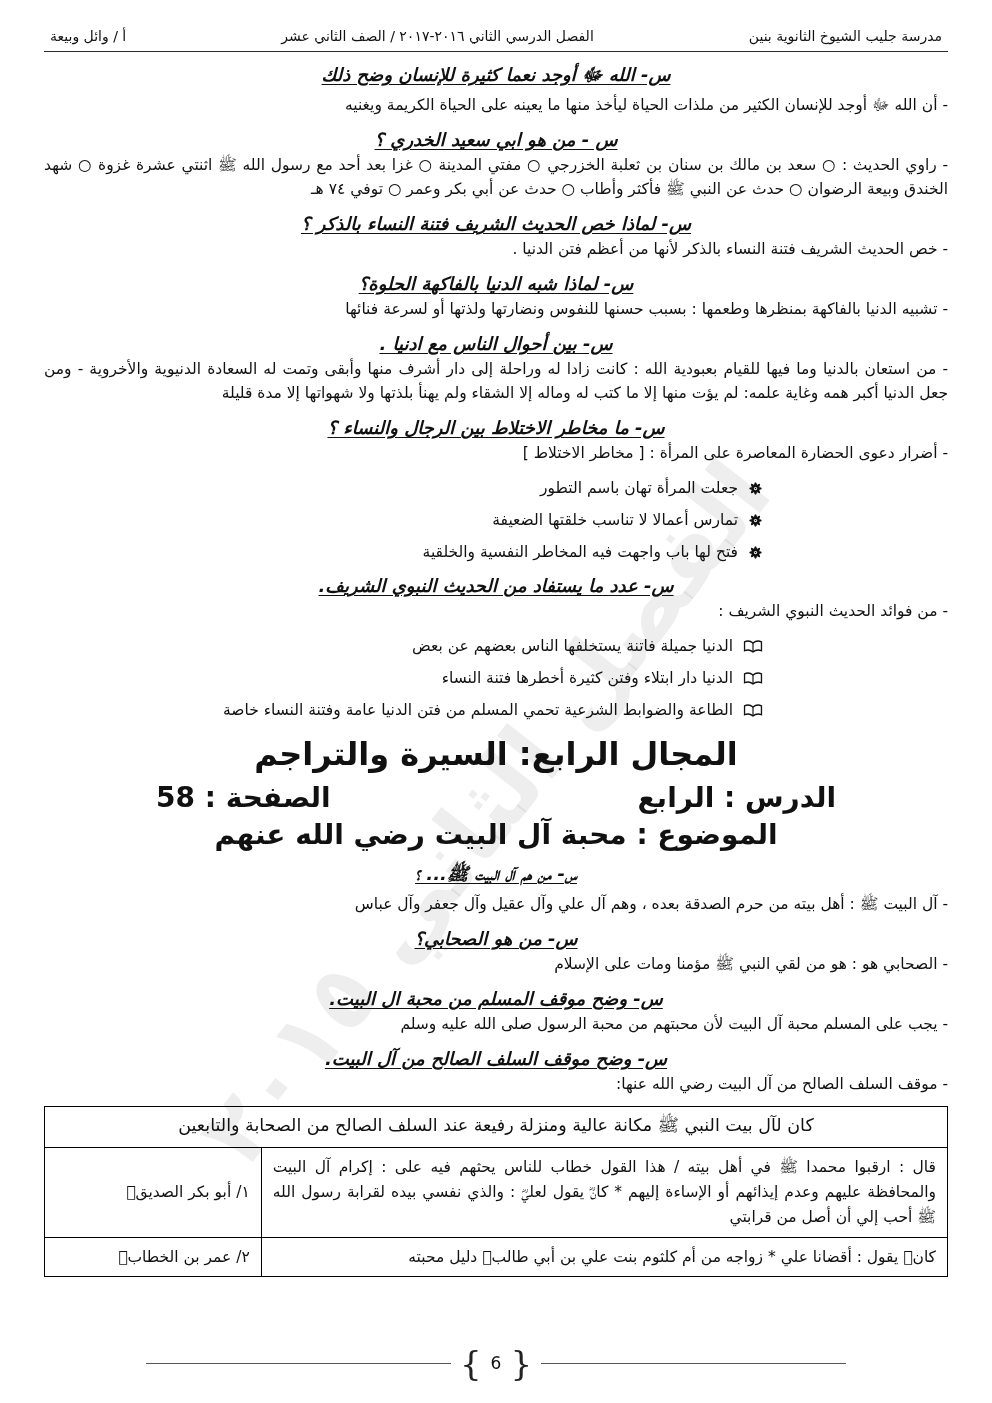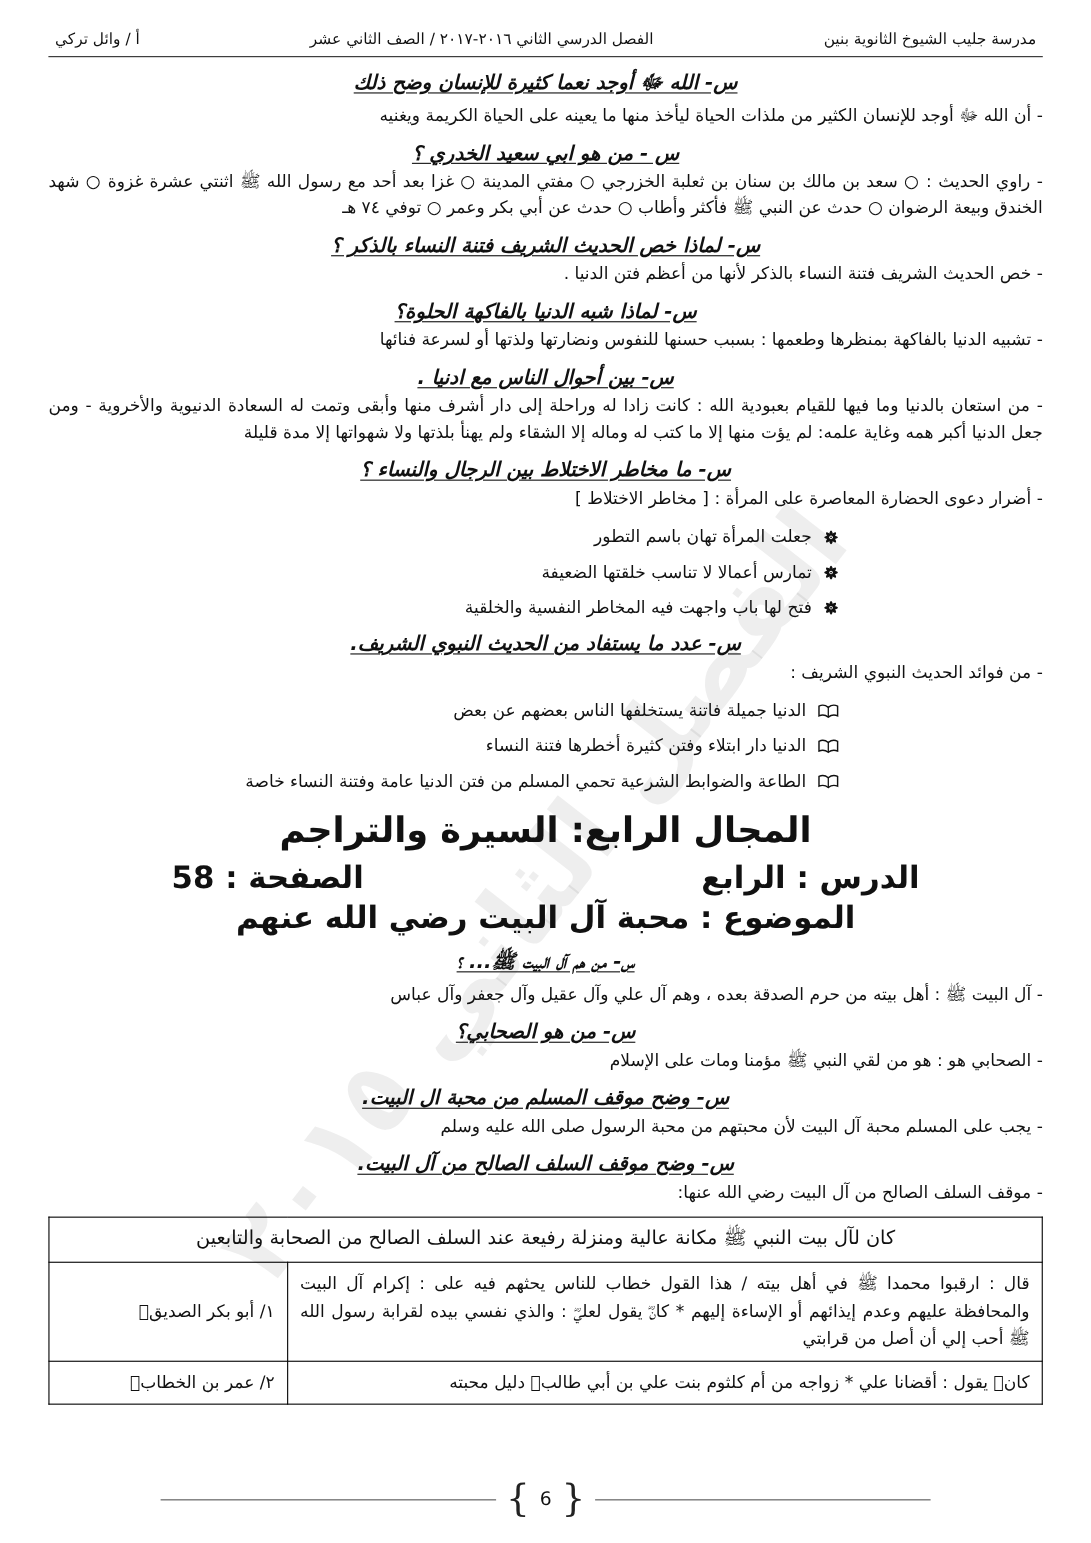--- a/index.html
+++ b/index.html
@@ -76,21 +76,21 @@
 </head>
 <body>
 
 <div class="page">
 
   <div class="watermark">الفصل الثاني ٢٠١٥</div>
 
   <div class="hdr">
     <span>مدرسة جليب الشيوخ الثانوية بنين</span>
     <span>الفصل الدرسي الثاني   ٢٠١٦-٢٠١٧  /  الصف الثاني عشر</span>
-    <span>أ / وائل تركي</span>
+    <span>أ / وائل وبيعة</span>
   </div>
 
   <div class="content">
 
     <div class="q">س-  الله ﷻ أوجد نعما كثيرة للإنسان وضح ذلك</div>
     <div class="a">- أن  الله ﷻ أوجد للإنسان الكثير من ملذات الحياة ليأخذ منها ما يعينه على الحياة الكريمة ويغنيه</div>
 
     <div class="q">س - من هو ابي سعيد الخدري ؟</div>
     <div class="a">- راوي الحديث : ○ سعد بن مالك بن سنان بن ثعلبة الخزرجي ○ مفتي المدينة ○ غزا بعد أحد مع رسول الله ﷺ اثنتي عشرة غزوة   ○  شهد الخندق وبيعة الرضوان  ○ حدث عن النبي ﷺ فأكثر وأطاب ○ حدث عن أبي بكر وعمر ○ توفي ٧٤ هـ</div>
 

